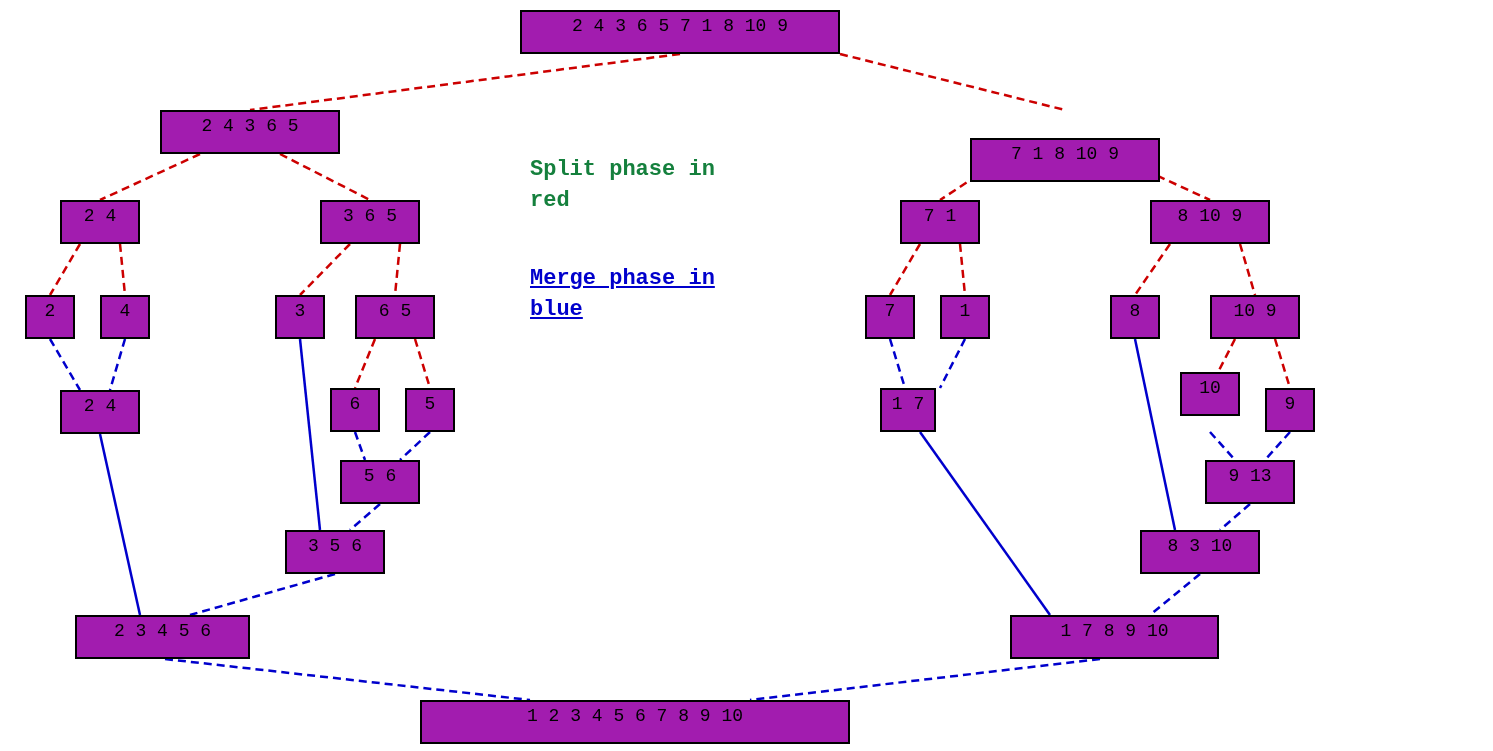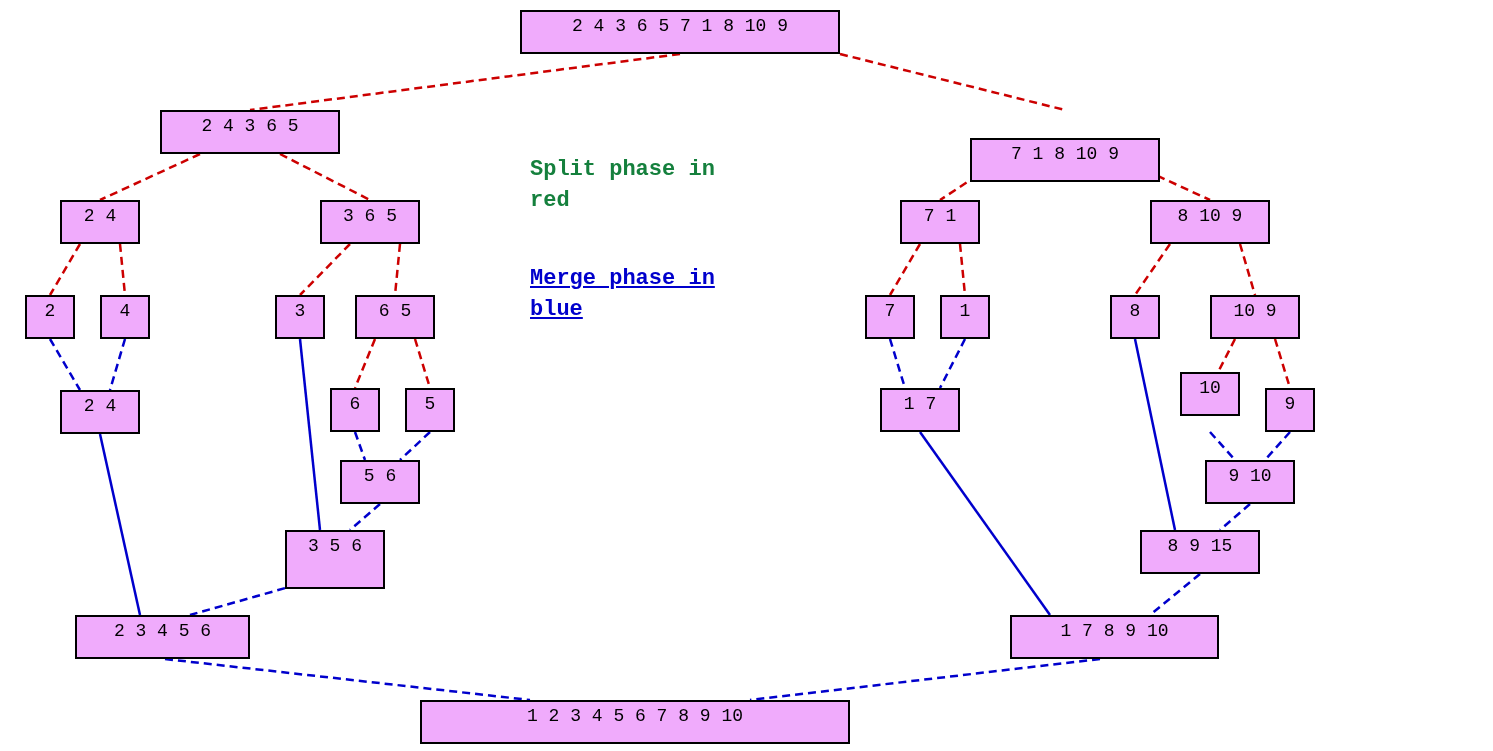--- a/index.html
+++ b/index.html
@@ -7,21 +7,21 @@
       background: #fff;
       width: 1493px;
       height: 751px;
       overflow: hidden;
       position: relative;
       font-family: 'Courier New', monospace;
     }
     .node-box {
       position: absolute;
       border: 2px solid #000;
-      background: #f0abfc;
+      background: #a21caf;
       padding: 4px 8px;
       font-size: 18px;
       font-weight: normal;
       white-space: nowrap;
       text-align: center;
       z-index: 10;
     }
     .legend-text {
       position: absolute;
       font-size: 22px;
@@ -120,24 +120,24 @@
 <div class="node-box" style="left:865px;top:295px;width:50px;height:44px;">7</div>
 <div class="node-box" style="left:940px;top:295px;width:50px;height:44px;">1</div>
 <div class="node-box" style="left:1110px;top:295px;width:50px;height:44px;">8</div>
 <div class="node-box" style="left:1210px;top:295px;width:90px;height:44px;text-align:center;">10 9</div>
 <div class="node-box" style="left:330px;top:388px;width:50px;height:44px;">6</div>
 <div class="node-box" style="left:405px;top:388px;width:50px;height:44px;">5</div>
 <div class="node-box" style="left:1180px;top:372px;width:60px;height:44px;">10</div>
 <div class="node-box" style="left:1265px;top:388px;width:50px;height:44px;">9</div>
 <div class="node-box" style="left:60px;top:390px;width:80px;height:44px;">2 4</div>
 <div class="node-box" style="left:340px;top:460px;width:80px;height:44px;">5 6</div>
-<div class="node-box" style="left:880px;top:388px;width:80px;height:44px;">1 7</div>
-<div class="node-box" style="left:1205px;top:460px;width:90px;height:44px;">9 10</div>
-<div class="node-box" style="left:285px;top:530px;width:100px;height:59px;">3 5 6</div>
-<div class="node-box" style="left:1140px;top:530px;width:120px;height:44px;">8 9 15</div>
+<div class="node-box" style="left:880px;top:388px;width:56px;height:44px;">1 7</div>
+<div class="node-box" style="left:1205px;top:460px;width:90px;height:44px;">9 13</div>
+<div class="node-box" style="left:285px;top:530px;width:100px;height:44px;">3 5 6</div>
+<div class="node-box" style="left:1140px;top:530px;width:120px;height:44px;">8 3 10</div>
 <div class="node-box" style="left:75px;top:615px;width:175px;height:44px;">2 3 4 5 6</div>
 <div class="node-box" style="left:1010px;top:615px;width:209px;height:44px;">1 7 8 9 10</div>
 <div class="node-box" style="left:420px;top:700px;width:430px;height:44px;">1  2  3  4  5  6  7  8  9  10</div>
 
 <div class="legend-text" style="left:530px;top:155px;color:#15803d;">
   <span style="white-space:pre-line;">Split phase in
 red</span>
 </div>
 <div class="legend-text" style="left:530px;top:264px;color:#0000cc;text-decoration:underline;">
   <span style="white-space:pre-line;">Merge phase in

